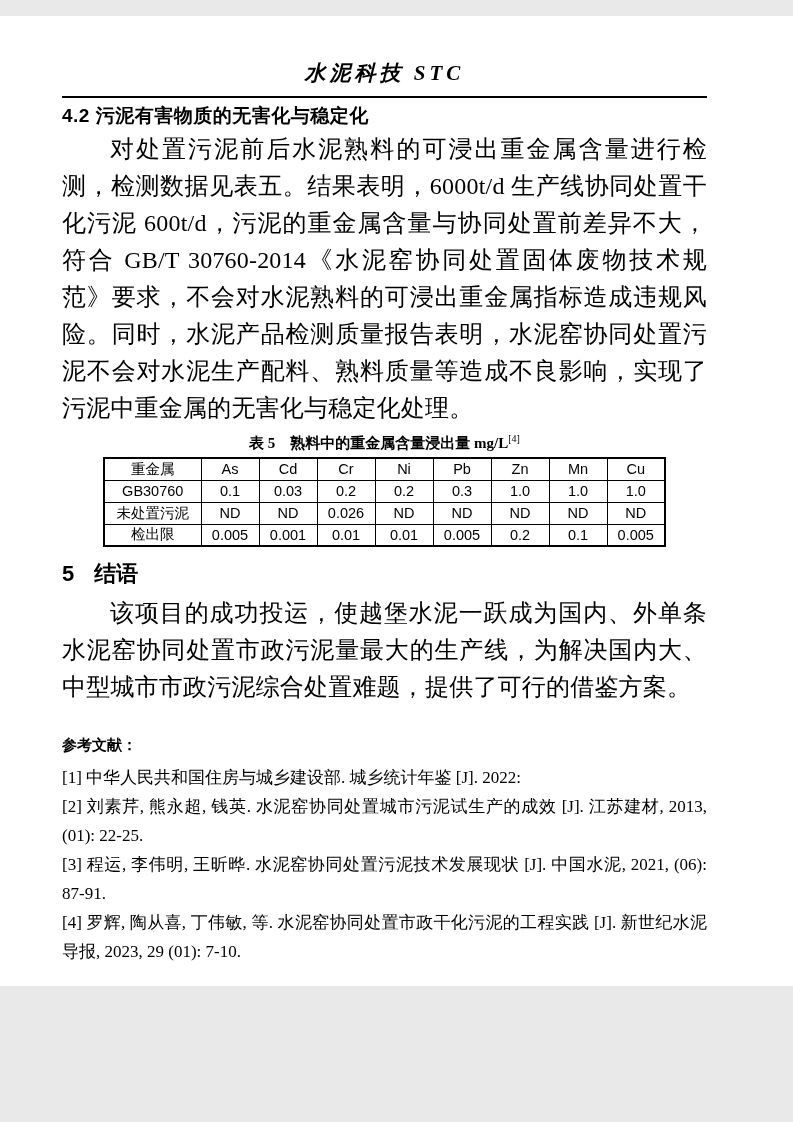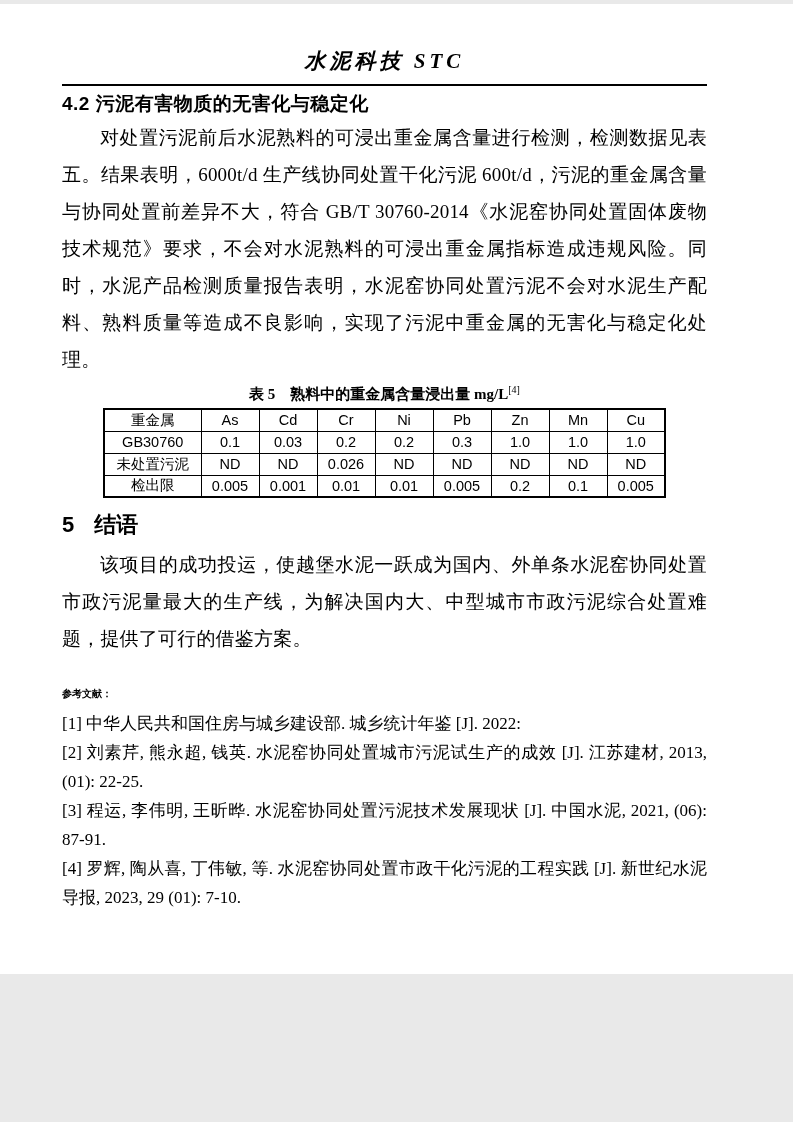--- a/index.html
+++ b/index.html
@@ -3,21 +3,21 @@
 <meta charset="utf-8">
 <style>
   * { margin: 0; padding: 0; box-sizing: border-box; }
   html, body { background: #e9e9e9; }
   body { font-family: "Liberation Serif", "DejaVu Serif", serif; }
 
   .page {
     position: relative;
     width: 793px;
     height: 970px;
-    margin: 4px auto;
+    margin: 16px auto;
     background: #ffffff;
     color: #000;
     padding: 40px 86px 0 62px;
     overflow: hidden;
   }
 
   .journal-title {
     text-align: center;
     font-size: 21px;
     font-weight: bold;
@@ -34,21 +34,21 @@
 
   .section-heading-sub {
     font-family: "Liberation Sans", "DejaVu Sans", sans-serif;
     font-weight: bold;
     font-size: 19px;
     margin-top: 5px;
     letter-spacing: 0.5px;
   }
 
   .body-para {
-    font-size: 19px;
+    font-size: 24px;
     line-height: 37px;
     text-align: justify;
     text-indent: 2em;
     letter-spacing: 0.2px;
   }
   .para-after-heading { margin-top: 2px; }
 
   .table-caption {
     text-align: center;
     font-size: 15px;
@@ -86,21 +86,21 @@
     font-weight: bold;
     font-size: 22px;
     margin-top: 12px;
     margin-bottom: 6px;
   }
   .section-heading-main .sec-no { margin-right: 20px; }
 
   .refs { margin-top: 30px; }
   .refs-heading {
     font-weight: bold;
-    font-size: 10px;
+    font-size: 15px;
     margin-bottom: 8px;
     font-family: Liberation Serif, serif;
   }
   .ref-item {
     font-size: 17px;
     line-height: 29px;
     text-align: justify;
   }
 
   .page-footer {

